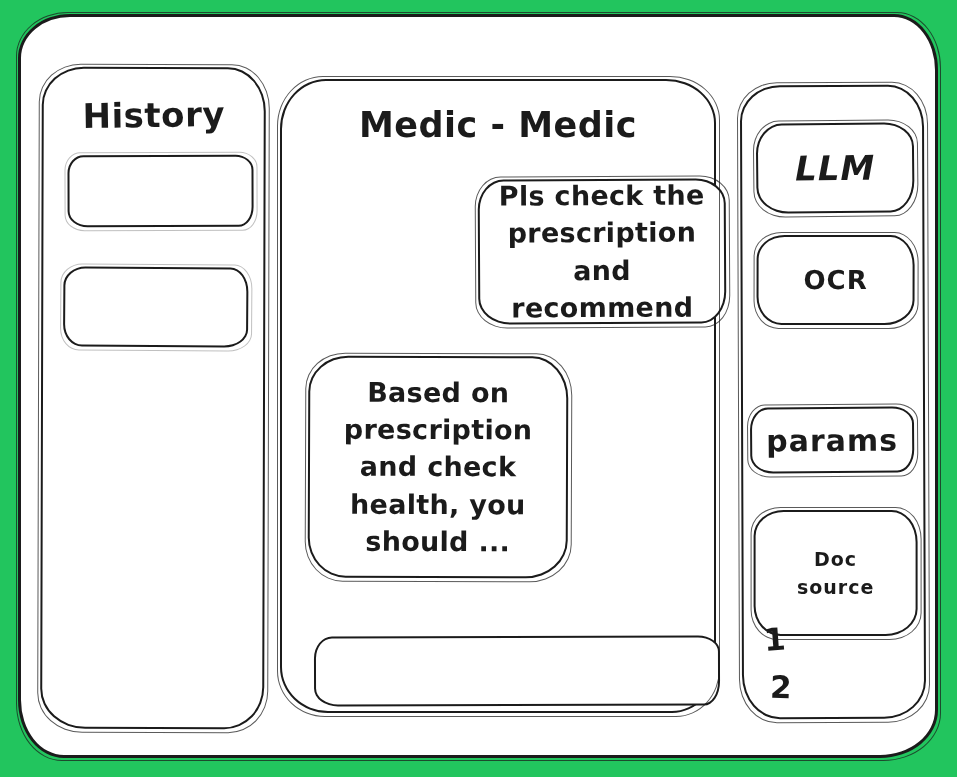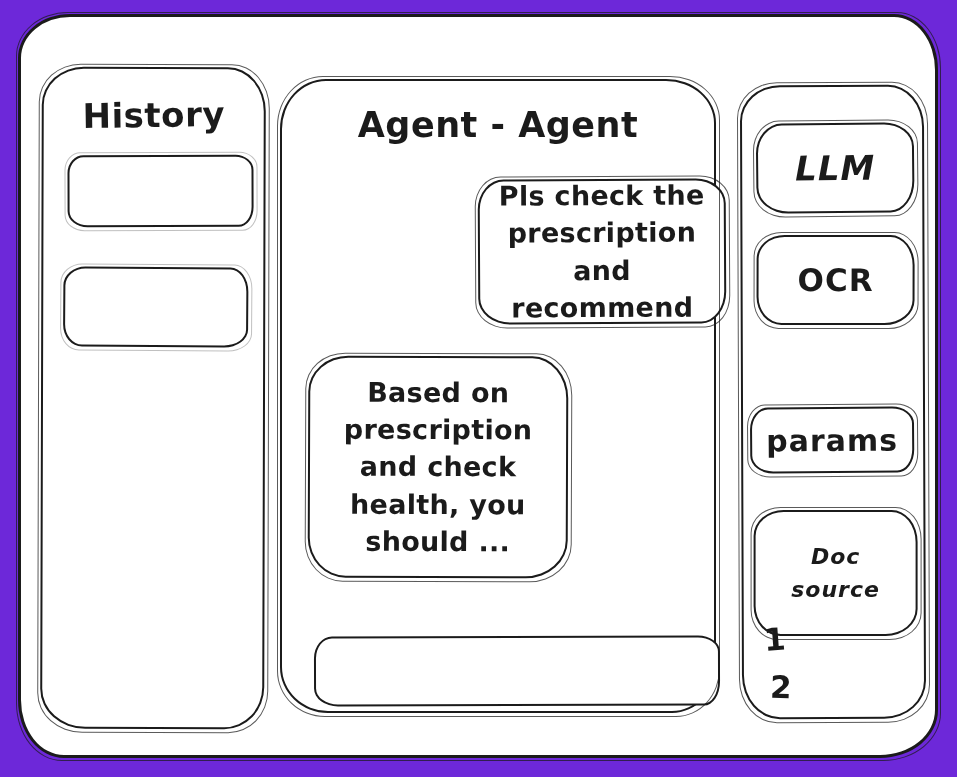--- a/index.html
+++ b/index.html
@@ -4,21 +4,21 @@
 <style>
   :root { --ink: #1b1b1b; }
   * { margin: 0; padding: 0; box-sizing: border-box; }
   html, body { width: 957px; height: 777px; background: #ffffff; }
   body {
     font-family: "DejaVu Sans", "Liberation Sans", sans-serif;
     color: var(--ink);
     font-weight: 600;
     overflow: hidden;
   }
-  .stage { position: relative; width: 957px; height: 777px; background: #6d28d9; }
+  .stage { position: relative; width: 957px; height: 777px; background: #22c55e; }
 
   
   .box {
     position: absolute;
     background: #fff;
     border: 2.6px solid var(--ink);
   }
   .box::after {
     content: "";
     position: absolute;
@@ -115,38 +115,37 @@
     cursor: pointer;
   }
   .llm {
     left: 14px; top: 36px; width: 158px; height: 90px;
     font-size: 34px; font-style: italic;
     border-radius: 26px 30px 24px 32px / 30px 24px 32px 26px;
     transform: rotate(-0.4deg);
   }
   .ocr {
     left: 14px; top: 148px; width: 158px; height: 90px;
-    font-size: 31px;
+    font-size: 26px;
     border-radius: 28px 24px 30px 25px / 24px 30px 25px 28px;
     transform: rotate(0.3deg);
   }
   .params {
     left: 7px; top: 320px; width: 164px; height: 66px;
     font-size: 30px;
     border-radius: 18px 22px 17px 23px / 22px 17px 23px 18px;
     transform: rotate(-0.25deg);
   }
   .doc {
     left: 10px; top: 423px; width: 164px; height: 126px;
-    font-size: 22px;
+    font-size: 19px;
     line-height: 1.5;
     white-space: pre-line;
     border-radius: 30px 26px 32px 27px / 26px 32px 27px 30px;
     transform: rotate(0.2deg);
-    font-style: italic;
   }
   .doc-item {
     position: absolute;
     font-size: 31px;
     z-index: 3;
     cursor: pointer;
   }
   .doc-item1 { left: 20px; top: 534px; transform: rotate(-4deg); }
   .doc-item2 { left: 26px; top: 582px; transform: rotate(2deg); }
 </style>
@@ -156,21 +155,21 @@
 <div class="stage">
   <div class="box window">
 
     <div class="box panel history">
       <div class="title history-title">History</div>
       <div class="box plain h-item1"></div>
       <div class="box plain h-item2"></div>
     </div>
 
     <div class="box panel chat">
-      <div class="title chat-title">Agent - Agent</div>
+      <div class="title chat-title">Medic - Medic</div>
       <div class="box bubble user-bubble">Pls check the
 prescription
 and recommend</div>
       <div class="box bubble agent-bubble">Based on
 prescription
 and check
 health, you
 should ...</div>
       <input type="text" class="box plain chat-input" placeholder="" style="">
     </div>

